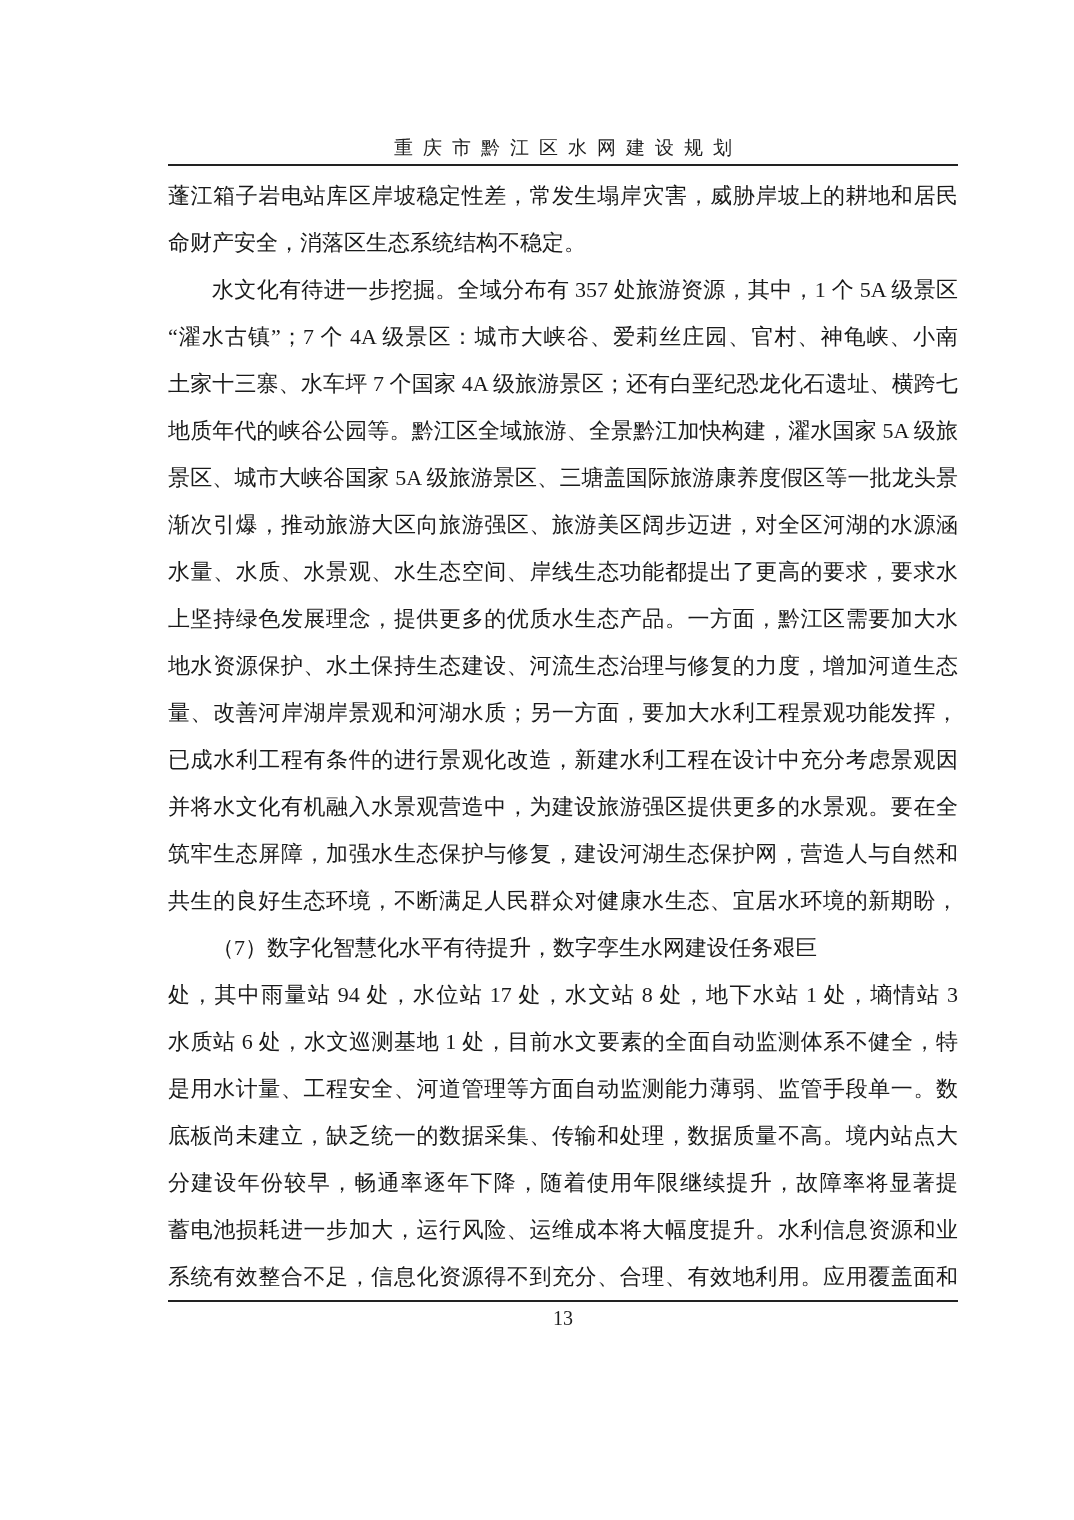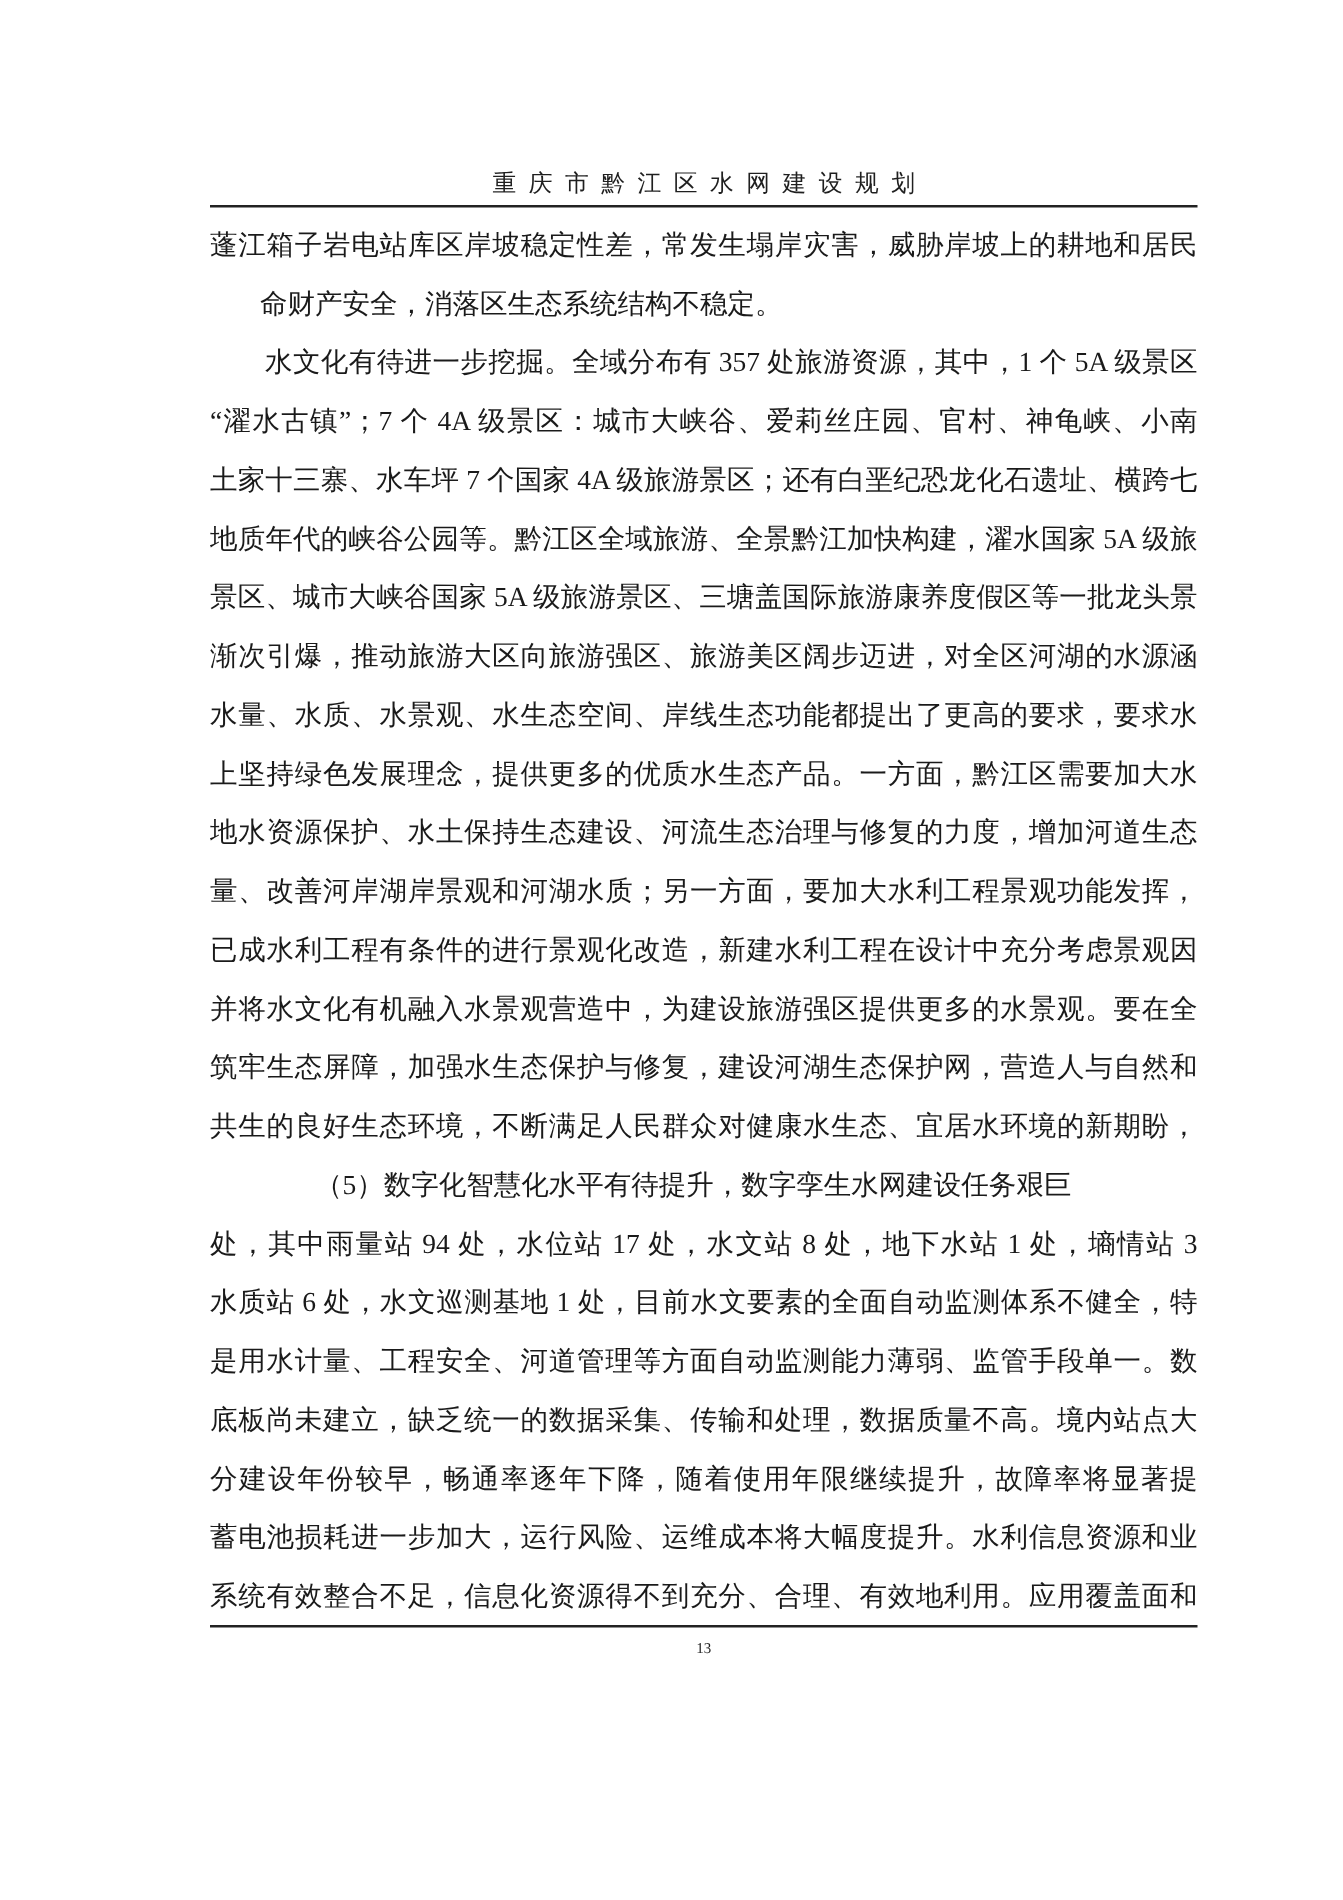--- a/index.html
+++ b/index.html
@@ -50,29 +50,28 @@
     text-align-last: justify;
     text-justify: inter-character;
     overflow: hidden;
     color: #1a1a1a;
   }
   .line.indent {
     padding-left: 44px;
   }
   .line.par-end {
     text-align-last: left;
-    margin-left: 40px;
   }
   .footer-rule {
     border-top: 2px solid #222222;
     height: 0;
   }
   .page-number {
     margin-top: 7px;
-    font-size: 12px;
+    font-size: 20px;
     line-height: 18px;
     text-align: center;
     color: #1f1f1f;
   }
 </style>
 </head>
 <body>
 
 <div class="page">
   <div class="content">
@@ -90,21 +89,21 @@
       <div class="line">景区、城市大峡谷国家 5A 级旅游景区、三塘盖国际旅游康养度假区等一批龙头景区</div>
       <div class="line">渐次引爆，推动旅游大区向旅游强区、旅游美区阔步迈进，对全区河湖的水源涵养、</div>
       <div class="line">水量、水质、水景观、水生态空间、岸线生态功能都提出了更高的要求，要求水利</div>
       <div class="line">上坚持绿色发展理念，提供更多的优质水生态产品。一方面，黔江区需要加大水源</div>
       <div class="line">地水资源保护、水土保持生态建设、河流生态治理与修复的力度，增加河道生态流</div>
       <div class="line">量、改善河岸湖岸景观和河湖水质；另一方面，要加大水利工程景观功能发挥，对</div>
       <div class="line">已成水利工程有条件的进行景观化改造，新建水利工程在设计中充分考虑景观因素，</div>
       <div class="line">并将水文化有机融入水景观营造中，为建设旅游强区提供更多的水景观。要在全区</div>
       <div class="line">筑牢生态屏障，加强水生态保护与修复，建设河湖生态保护网，营造人与自然和谐</div>
       <div class="line">共生的良好生态环境，不断满足人民群众对健康水生态、宜居水环境的新期盼，增</div>
-      <div class="line indent par-end">（5）数字化智慧化水平有待提升，数字孪生水网建设任务艰巨</div>
+      <div class="line indent par-end">（7）数字化智慧化水平有待提升，数字孪生水网建设任务艰巨</div>
       <div class="line">处，其中雨量站 94 处，水位站 17 处，水文站 8 处，地下水站 1 处，墒情站 3 处，</div>
       <div class="line">水质站 6 处，水文巡测基地 1 处，目前水文要素的全面自动监测体系不健全，特别</div>
       <div class="line">是用水计量、工程安全、河道管理等方面自动监测能力薄弱、监管手段单一。数据</div>
       <div class="line">底板尚未建立，缺乏统一的数据采集、传输和处理，数据质量不高。境内站点大部</div>
       <div class="line">分建设年份较早，畅通率逐年下降，随着使用年限继续提升，故障率将显著提升，</div>
       <div class="line">蓄电池损耗进一步加大，运行风险、运维成本将大幅度提升。水利信息资源和业务</div>
       <div class="line">系统有效整合不足，信息化资源得不到充分、合理、有效地利用。应用覆盖面和智</div>
     </div>
 
     <div class="footer-rule"></div>

